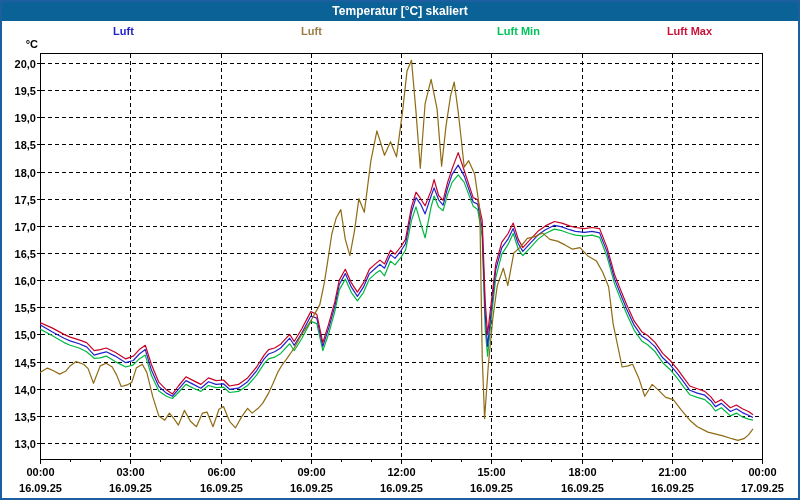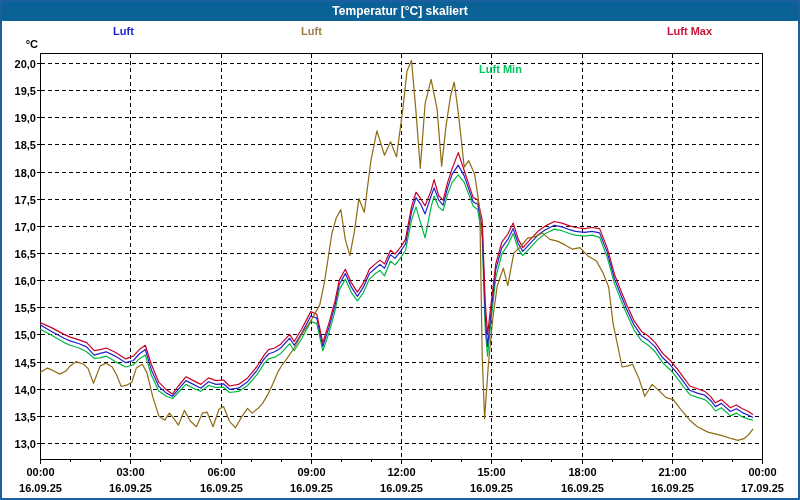--- a/index.html
+++ b/index.html
@@ -137,16 +137,16 @@
       <polyline points="38.0,322.7 50.0,329.7 62.1,336.2 68.1,338.9 77.1,341.7 84.6,344.9 92.2,353.1 98.2,351.4 104.2,349.8 113.2,354.1 123.7,360.7 131.3,358.5 137.3,352.0 143.3,347.6 149.3,367.7 156.8,384.5 164.4,391.1 170.4,394.3 176.4,387.3 183.9,378.6 191.4,382.4 198.9,386.2 206.5,379.7 214.0,382.4 221.5,381.8 227.5,387.3 236.5,386.2 245.6,379.7 254.6,368.8 262.1,356.9 266.6,352.0 272.6,349.8 278.7,346.0 287.7,336.2 292.2,343.3 299.7,331.3 308.8,314.0 314.8,316.1 320.8,344.4 326.8,325.9 332.8,304.2 337.3,282.5 343.3,271.6 349.4,285.2 355.4,294.4 361.4,285.2 367.4,271.6 373.4,266.2 377.9,262.4 382.5,266.2 388.5,252.6 393.0,256.4 399.0,248.8 403.5,241.8 409.5,210.3 414.0,195.6 418.6,202.1 423.1,211.9 429.1,194.0 432.1,185.9 436.6,197.8 441.1,203.2 445.6,185.9 450.1,172.3 456.2,163.1 462.2,173.9 466.7,186.9 471.2,200.0 475.7,202.1 480.2,226.6 483.2,313.4 485.6,344.4 489.3,308.0 493.8,267.3 499.8,245.6 505.8,237.4 511.2,226.6 516.3,241.8 520.8,249.4 528.4,241.2 535.9,233.1 543.4,227.7 552.4,223.3 559.9,224.9 567.5,227.7 573.5,229.3 582.5,230.4 590.0,229.3 597.6,230.9 605.1,249.9 612.6,277.1 618.6,292.3 624.6,306.9 632.1,323.2 639.7,334.1 645.7,337.9 653.2,344.9 660.7,355.8 668.2,362.8 675.8,372.1 681.8,380.2 687.8,388.3 695.3,391.1 702.8,393.2 708.9,398.7 713.4,404.6 719.4,401.4 728.4,409.5 734.4,406.8 740.4,410.6 746.5,413.3 751.0,415.5" fill="none" stroke="#2222cd" stroke-width="1.2" stroke-linejoin="round" clip-path="url(#pc)"></polyline>
       <polyline points="38.0,320.5 50.0,325.9 62.1,332.4 68.1,335.1 77.1,337.9 84.6,340.6 92.2,348.7 98.2,347.6 104.2,346.0 113.2,350.3 123.7,356.9 131.3,354.1 137.3,347.6 143.3,343.3 149.3,362.3 156.8,380.2 164.4,387.8 170.4,392.1 176.4,384.0 183.9,374.8 191.4,378.6 198.9,382.4 206.5,375.9 214.0,378.6 221.5,378.0 227.5,384.0 236.5,382.4 245.6,375.9 254.6,365.0 262.1,353.1 266.6,347.6 272.6,346.0 278.7,342.2 287.7,332.4 292.2,339.5 299.7,327.0 308.8,309.6 314.8,312.3 320.8,340.6 326.8,321.6 332.8,299.9 337.3,278.1 343.3,267.3 349.4,280.9 355.4,290.1 361.4,280.9 367.4,267.3 373.4,261.9 377.9,258.1 382.5,261.9 388.5,248.3 393.0,252.1 399.0,244.5 403.5,237.4 409.5,204.9 414.0,190.2 418.6,196.7 423.1,203.8 429.1,188.6 432.1,177.7 436.6,193.5 441.1,198.3 445.6,180.4 450.1,166.9 456.2,150.6 462.2,168.5 466.7,182.1 471.2,195.6 475.7,197.8 480.2,218.4 483.2,299.9 485.6,332.4 489.3,299.9 493.8,261.9 499.8,240.1 505.8,232.0 511.2,221.1 516.3,237.4 520.8,245.6 528.4,237.4 535.9,229.3 543.4,223.9 552.4,219.5 559.9,221.1 567.5,223.9 573.5,225.5 582.5,226.6 590.0,225.5 597.6,226.6 605.1,245.6 612.6,272.7 618.6,287.9 624.6,302.6 632.1,318.9 639.7,329.7 645.7,333.5 653.2,340.6 660.7,351.4 668.2,358.5 675.8,367.7 681.8,375.9 687.8,384.0 695.3,386.7 702.8,389.4 708.9,394.9 713.4,400.8 719.4,397.6 728.4,405.7 734.4,403.0 740.4,406.8 746.5,409.5 751.0,412.8" fill="none" stroke="#c80026" stroke-width="1.2" stroke-linejoin="round" clip-path="url(#pc)"></polyline>
       <polyline points="38.0,370.4 45.5,366.1 51.5,368.8 57.6,372.1 63.6,369.3 68.1,363.9 74.1,359.6 81.6,362.3 86.1,366.6 91.5,381.3 98.2,363.9 104.2,361.2 110.2,365.0 114.7,373.1 119.2,384.5 125.2,382.9 129.8,380.2 134.3,366.1 140.3,362.3 144.8,370.4 150.8,394.9 156.8,413.9 162.8,418.2 167.4,411.1 171.9,416.6 176.4,423.1 182.4,408.4 188.4,419.3 194.4,424.7 200.5,411.1 205.0,410.1 211.0,424.7 217.0,407.3 221.5,404.6 227.5,419.3 233.5,425.8 239.6,414.9 245.6,406.3 250.1,411.1 256.1,406.3 260.6,401.4 266.6,391.1 271.1,381.3 275.7,370.4 280.2,362.8 284.7,356.9 292.2,346.0 299.7,332.4 308.8,318.9 317.8,302.6 322.3,280.9 325.3,261.9 329.8,232.0 334.3,215.7 338.8,207.6 343.3,237.4 347.9,253.7 352.4,229.3 356.9,196.7 362.3,210.3 368.9,158.7 374.9,128.9 382.5,153.3 388.5,139.7 394.5,154.9 400.5,109.9 405.0,69.1 409.5,58.3 414.0,109.9 418.3,166.3 423.1,101.7 429.1,77.3 435.1,107.1 439.6,164.1 444.1,123.4 448.6,93.6 452.2,80.0 456.2,109.9 459.2,137.0 462.2,165.2 466.7,158.7 472.7,172.3 477.8,207.6 480.2,354.1 482.6,416.6 486.2,365.0 490.8,316.1 495.3,283.6 501.3,266.2 505.8,283.6 511.8,251.0 517.8,245.6 525.3,236.3 532.9,234.7 540.4,230.9 547.9,237.4 555.4,239.1 563.0,242.9 570.5,247.2 578.0,245.6 585.5,253.7 594.5,259.1 600.6,270.0 606.6,284.7 611.1,321.6 620.1,365.0 626.1,363.9 630.6,362.3 636.7,375.9 642.7,394.3 650.2,382.4 657.7,389.4 663.7,395.4 671.3,397.6 678.8,407.3 687.8,418.2 695.3,424.7 705.9,430.1 714.9,432.3 720.9,433.9 729.9,436.7 735.9,438.3 741.9,436.7 746.5,432.9 751.0,426.9" fill="none" stroke="#8f6b14" stroke-width="1.2" stroke-linejoin="round" clip-path="url(#pc)"></polyline>
     </svg>
   <div class="titlebar">
     <span>Temperatur [°C] skaliert</span>
   </div>
   <div class="legend-row">
     <span class="legend-item" style="color: rgb(34, 34, 205); left: 113px;">Luft</span>
     <span class="legend-item" style="color: rgb(156, 124, 70); left: 301px;">Luft</span>
-    <span class="legend-item" style="color: rgb(0, 196, 90); left: 490px; margin-top: 38px;">Luft Min</span>
+    <span class="legend-item" style="color: rgb(0, 196, 90); left: 508px;">Luft Min</span>
     <span class="legend-item" style="color: rgb(200, 18, 56); left: 679px; text-align: right;">Luft Max</span>
   </div>
 </div>
 
 </body></html>

